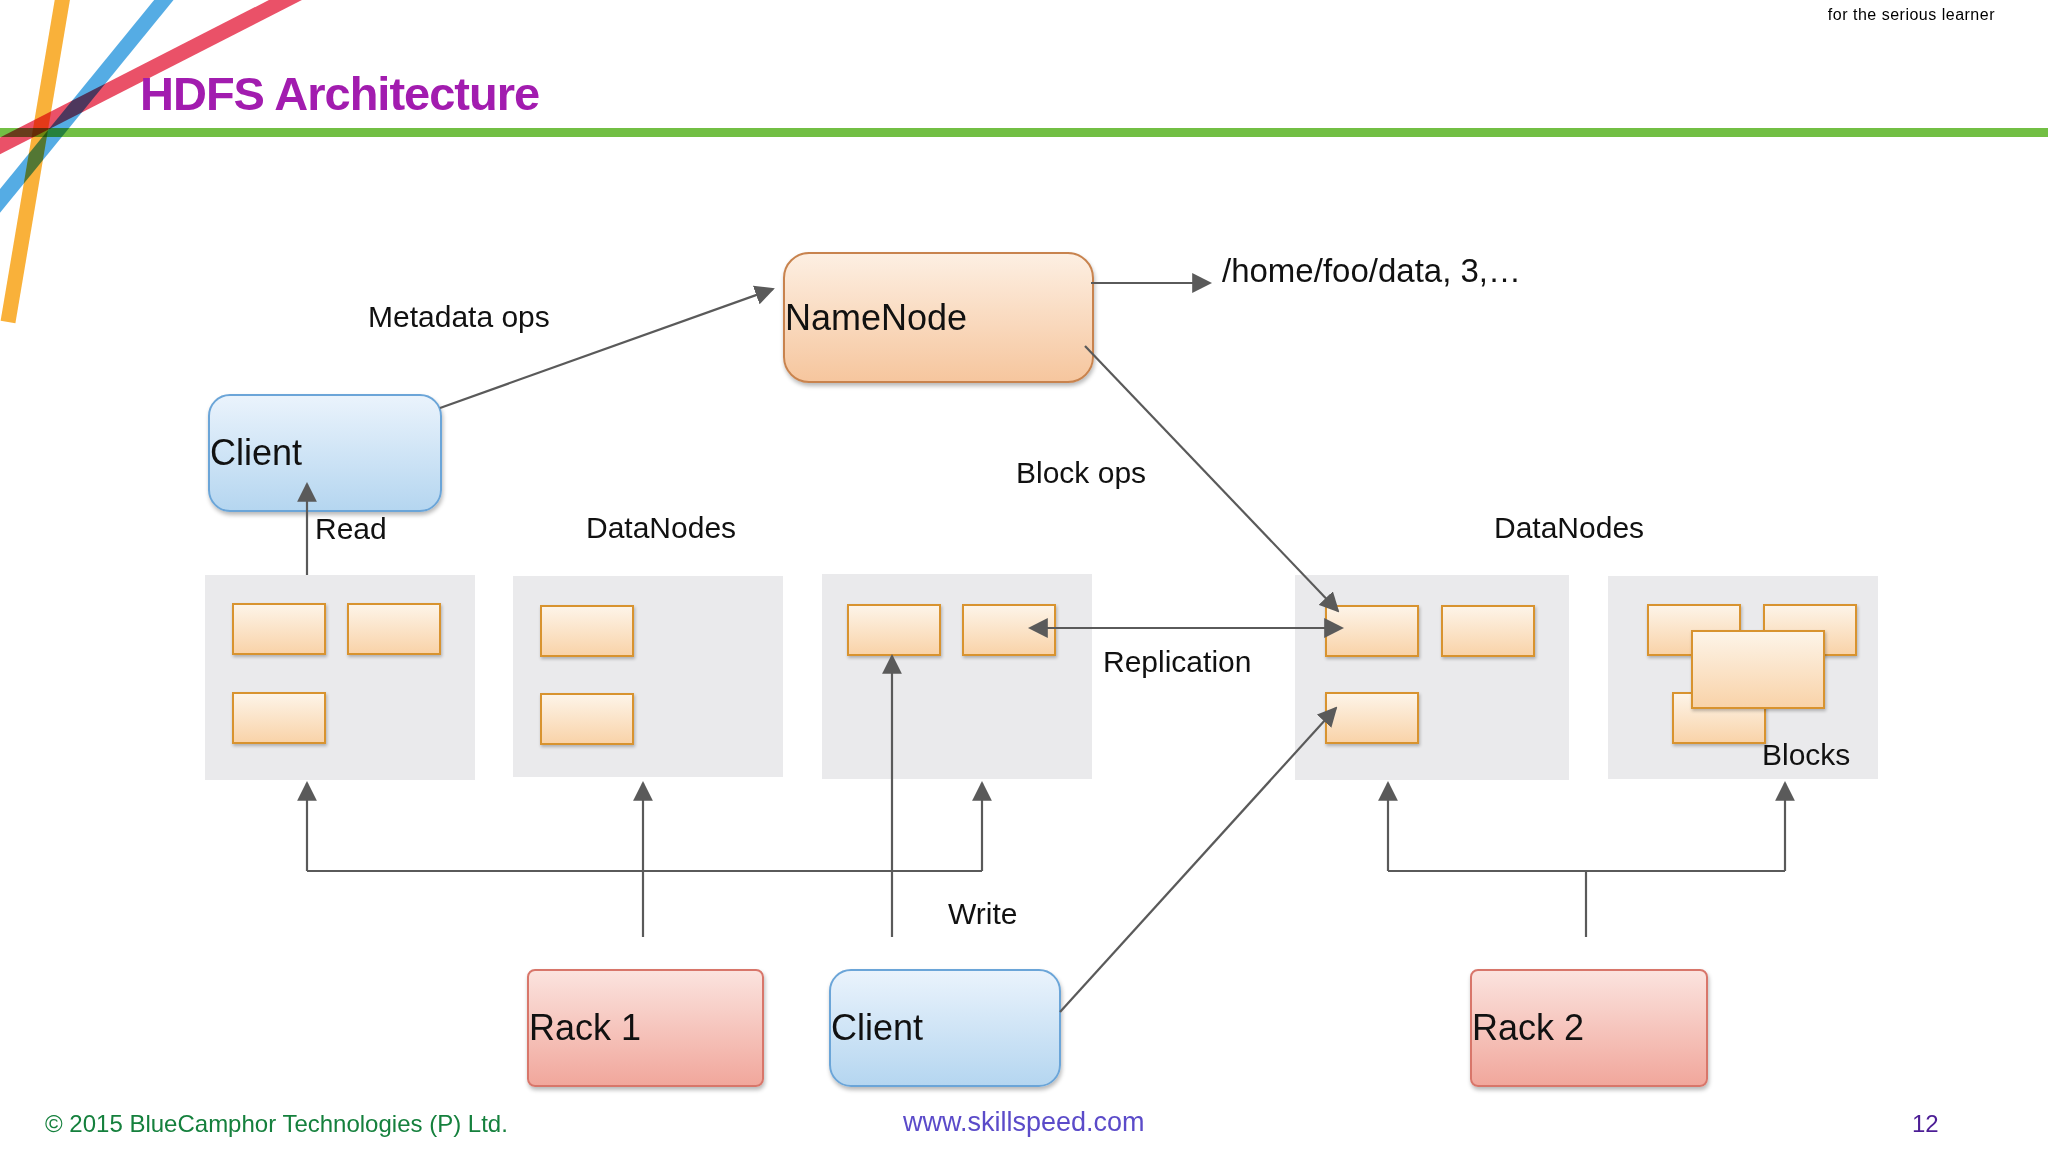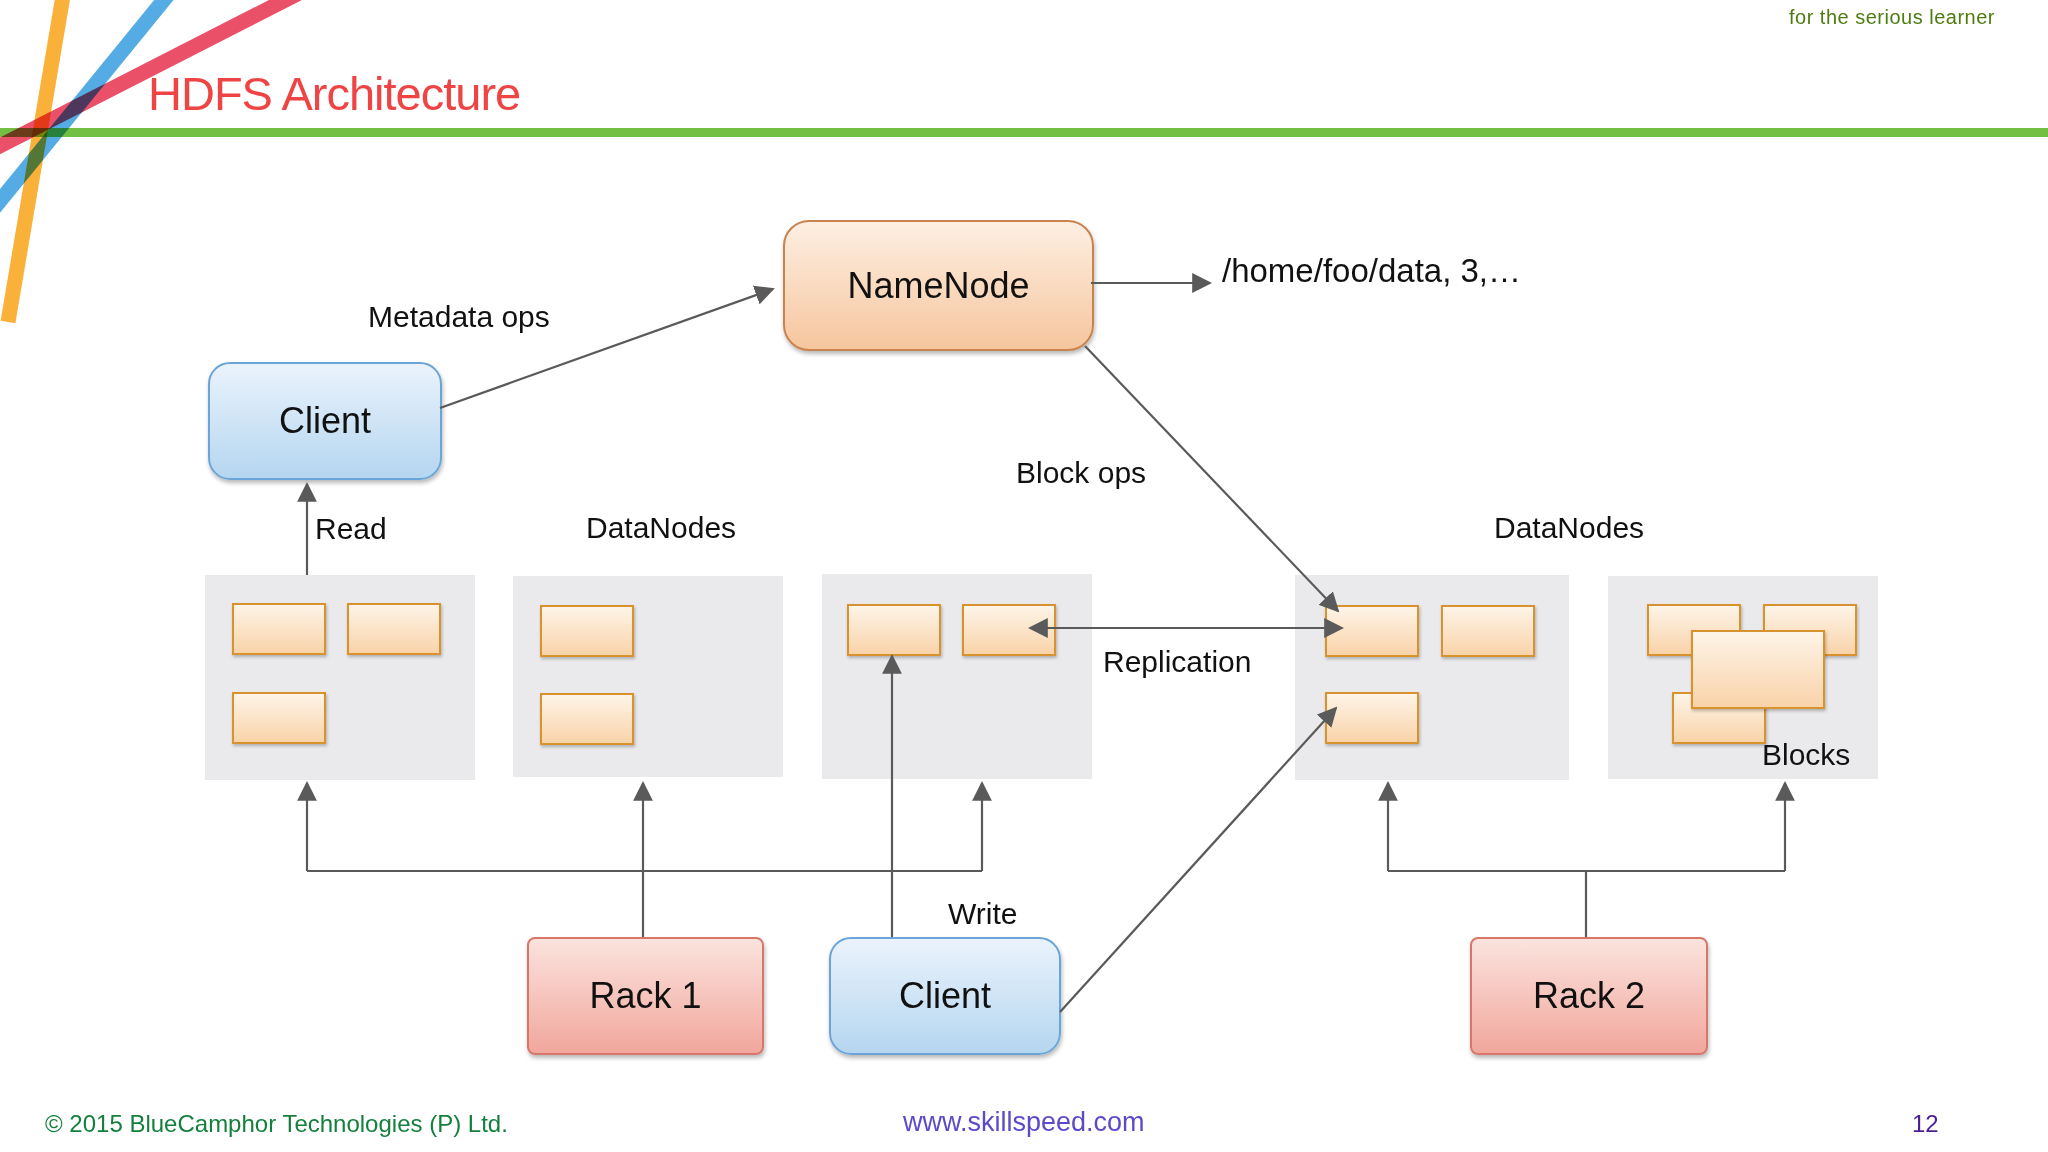--- a/index.html
+++ b/index.html
@@ -4,32 +4,32 @@
 <style>
   html,body{margin:0;padding:0;background:#888;}
   .slide{
     position:relative;width:2048px;height:1152px;background:#ffffff;
     font-family:"Liberation Sans","DejaVu Sans",sans-serif;overflow:hidden;
   }
   
   .decor{position:absolute;left:0;top:0;z-index:1;}
   .decor line{mix-blend-mode:multiply;}
   .green-line{position:absolute;left:0;top:128px;width:2048px;height:9px;background:#72BF44;z-index:2;mix-blend-mode:multiply;}
-  .title{position:absolute;left:148px;top:66px;font-size:47px;font-weight:normal;color:#ef4444;z-index:3;letter-spacing:-1px;}
+  .title{position:absolute;left:140px;top:66px;font-size:47px;font-weight:bold;color:#a21caf;z-index:3;letter-spacing:-1px;}
   
   .logo{position:absolute;left:1655px;top:10px;width:345px;text-align:right;z-index:3;}
   .logo-word{font-size:67px;font-weight:bold;letter-spacing:-3px;color:#1b1b1b;line-height:1.05;white-space:nowrap;}
   .logo-word .li{color:#F5A623;position:relative;}
   .logo-word .li .dot{position:absolute;left:1px;top:9px;width:14px;height:14px;border-radius:50%;background:#E94A6E;}
   .logo-word .l1{color:#72BF44;}
   .logo-word .l2{color:#4BA7DF;}
-  .logo-tag{font-size:20px;color:#4d7c0f;margin-top:-4px;padding-right:5px;letter-spacing:.5px;text-align:right;}
+  .logo-tag{font-size:16px;color:#000000;margin-top:-4px;padding-right:5px;letter-spacing:.5px;text-align:right;}
   
-  .node{position:absolute;display:flex;align-items:center;justify-content:center;
-        font-size:36px;color:#111;box-shadow:1px 3px 4px rgba(0,0,0,.28);}
+  .node{position:absolute;display:flex;align-items:center;
+        font-size:36px;color:#111;box-shadow:1px 3px 4px rgba(0,0,0,.28);margin-top:32px;}
   .orange-node{background:linear-gradient(#FDEFE2,#F6C69E);border:2px solid #C8834E;border-radius:26px;}
   .blue-node{background:linear-gradient(#EAF3FC,#B5D6F0);border:2px solid #6BA5D8;border-radius:22px;}
   .pink-node{background:linear-gradient(#FBE3DE,#F1A79C);border:2px solid #D8766A;border-radius:8px;}
   .rack{position:absolute;background:#EAEAEC;}
   .blk{position:absolute;width:90px;height:48px;background:linear-gradient(#FDF4E8,#F9D3A9);
        border:2px solid #D8932F;box-shadow:1px 2px 3px rgba(0,0,0,.25);}
   
   .lbl{position:absolute;font-size:30px;color:#111;white-space:nowrap;z-index:4;}
   .meta-text{position:absolute;left:1222px;top:250px;font-size:33px;line-height:42px;color:#111;z-index:4;}
   .arrows{position:absolute;left:0;top:0;z-index:3;}

